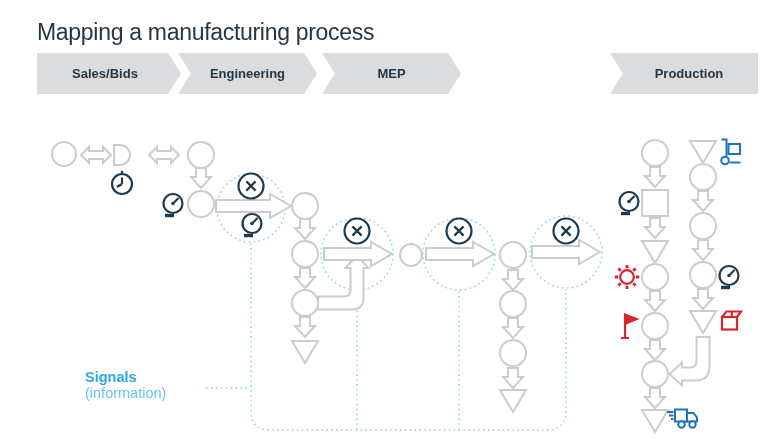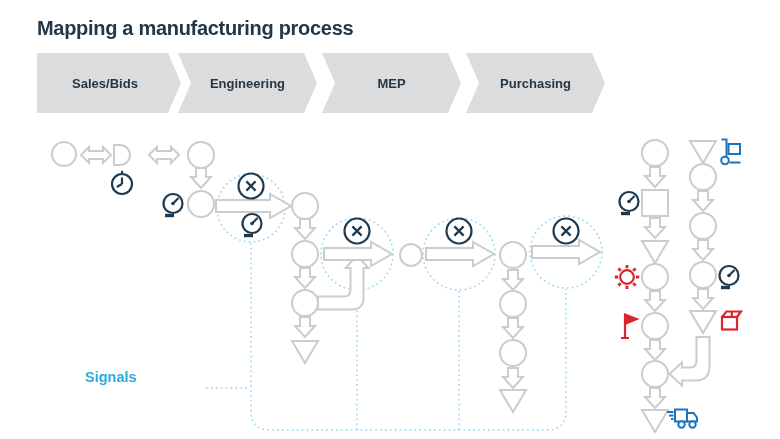--- a/index.html
+++ b/index.html
@@ -1,21 +1,21 @@
 <!DOCTYPE html>
 <html style="--title: #243746; --stage-bg: #dbdcdd; --stage-text: #243746; --gray: #cbcccd; --navy: #1e3a50; --signal-blue: #29aae1; --signal-light: #67c7ee; --dot: #92d9f3; --red: #d9252b; --lblue: #1b75bc;"><head>
 <meta charset="utf-8">
 <style>
   html,body{margin:0;padding:0;background:#fff;}
   body{width:780px;height:439px;position:relative;overflow:hidden;
        font-family:"Liberation Sans", sans-serif;}
-  .page-title{position:absolute;left:37px;top:4px;font-size:20px;font-weight:bold;
+  .page-title{position:absolute;left:37px;top:4px;font-size:23px;font-weight:normal;
        letter-spacing:-0.3px;color:var(--title,#243746);}
   .banner{position:absolute;top:53px;left:0;width:780px;height:59px;}
-  .stage{position:absolute;top:0;height:60px;background:var(--stage-bg,#dbdcdd);
+  .stage{position:absolute;top:0;height:41px;background:var(--stage-bg,#dbdcdd);
        display:flex;align-items:center;justify-content:center;
        font-size:13px;font-weight:bold;color:var(--stage-text,#243746);}
   .stage.first{clip-path:polygon(0 0, calc(100% - 13px) 0, 100% 50%, calc(100% - 13px) 100%, 0 100%);padding-right:8px;}
   .stage.mid{clip-path:polygon(0 0, calc(100% - 13px) 0, 100% 50%, calc(100% - 13px) 100%, 0 100%, 13px 50%);}
   .stage.last{clip-path:polygon(0 0, 100% 0, 100% 100%, 0 100%, 13px 50%);padding-left:10px;}
   .flow-svg{position:absolute;left:0;top:0;}
   .signals-label{position:absolute;left:85px;top:369px;width:118px;line-height:16px;}
   .signals-label .l1{display:block;font-size:14.5px;font-weight:bold;color:var(--signal-blue,#29aae1);}
   .signals-label .l2{display:block;font-size:14.5px;color:var(--signal-light,#67c7ee);}
   
@@ -41,22 +41,22 @@
 <div class="banner">
   <div class="stage first" style="left:37px;width:136px;">
     <span>Sales/Bids</span>
   </div>
   <div class="stage mid" style="left:322px;width:139px;">
     <span>MEP</span>
   </div>
   <div class="stage mid" style="left:178px;width:139px;">
     <span>Engineering</span>
   </div>
-  <div class="stage mid" style="left:466px;width:139px;">
-    <span>Purchasing</span>
+  <div class="stage last" style="left:610px;width:138px;">
+    <span>Production</span>
   </div>
 </div>
 
 <svg class="flow-svg" width="780" height="439" viewBox="0 0 780 439">
 
   <g>
     <path class="dot" d="M206,388 H250"></path>
     <path class="dot" d="M251,243 V411 Q251,430 270,430 H547 Q566,430 566,411 V289"></path>
     <path class="dot" d="M357,291 V430"></path>
     <path class="dot" d="M459,291 V430"></path>
@@ -208,13 +208,14 @@
     <path class="bl" d="M667,412 H673.5 M669,415.5 H673.5 M671,419 H673.5"></path>
     <rect class="blw" x="675" y="409.5" width="12" height="12"></rect>
     <path class="blw" d="M687,413 H693.5 L697,417.5 V421.5 H687 Z"></path>
     <circle class="blw" cx="681.5" cy="424.5" r="3.2"></circle>
     <circle class="blw" cx="692.5" cy="424.5" r="3.2"></circle>
   </g>
 </svg>
 
 <div class="signals-label">
   <span class="l1">Signals</span>
+  <span class="l2">(information)</span>
 </div>
 
 </body></html>

